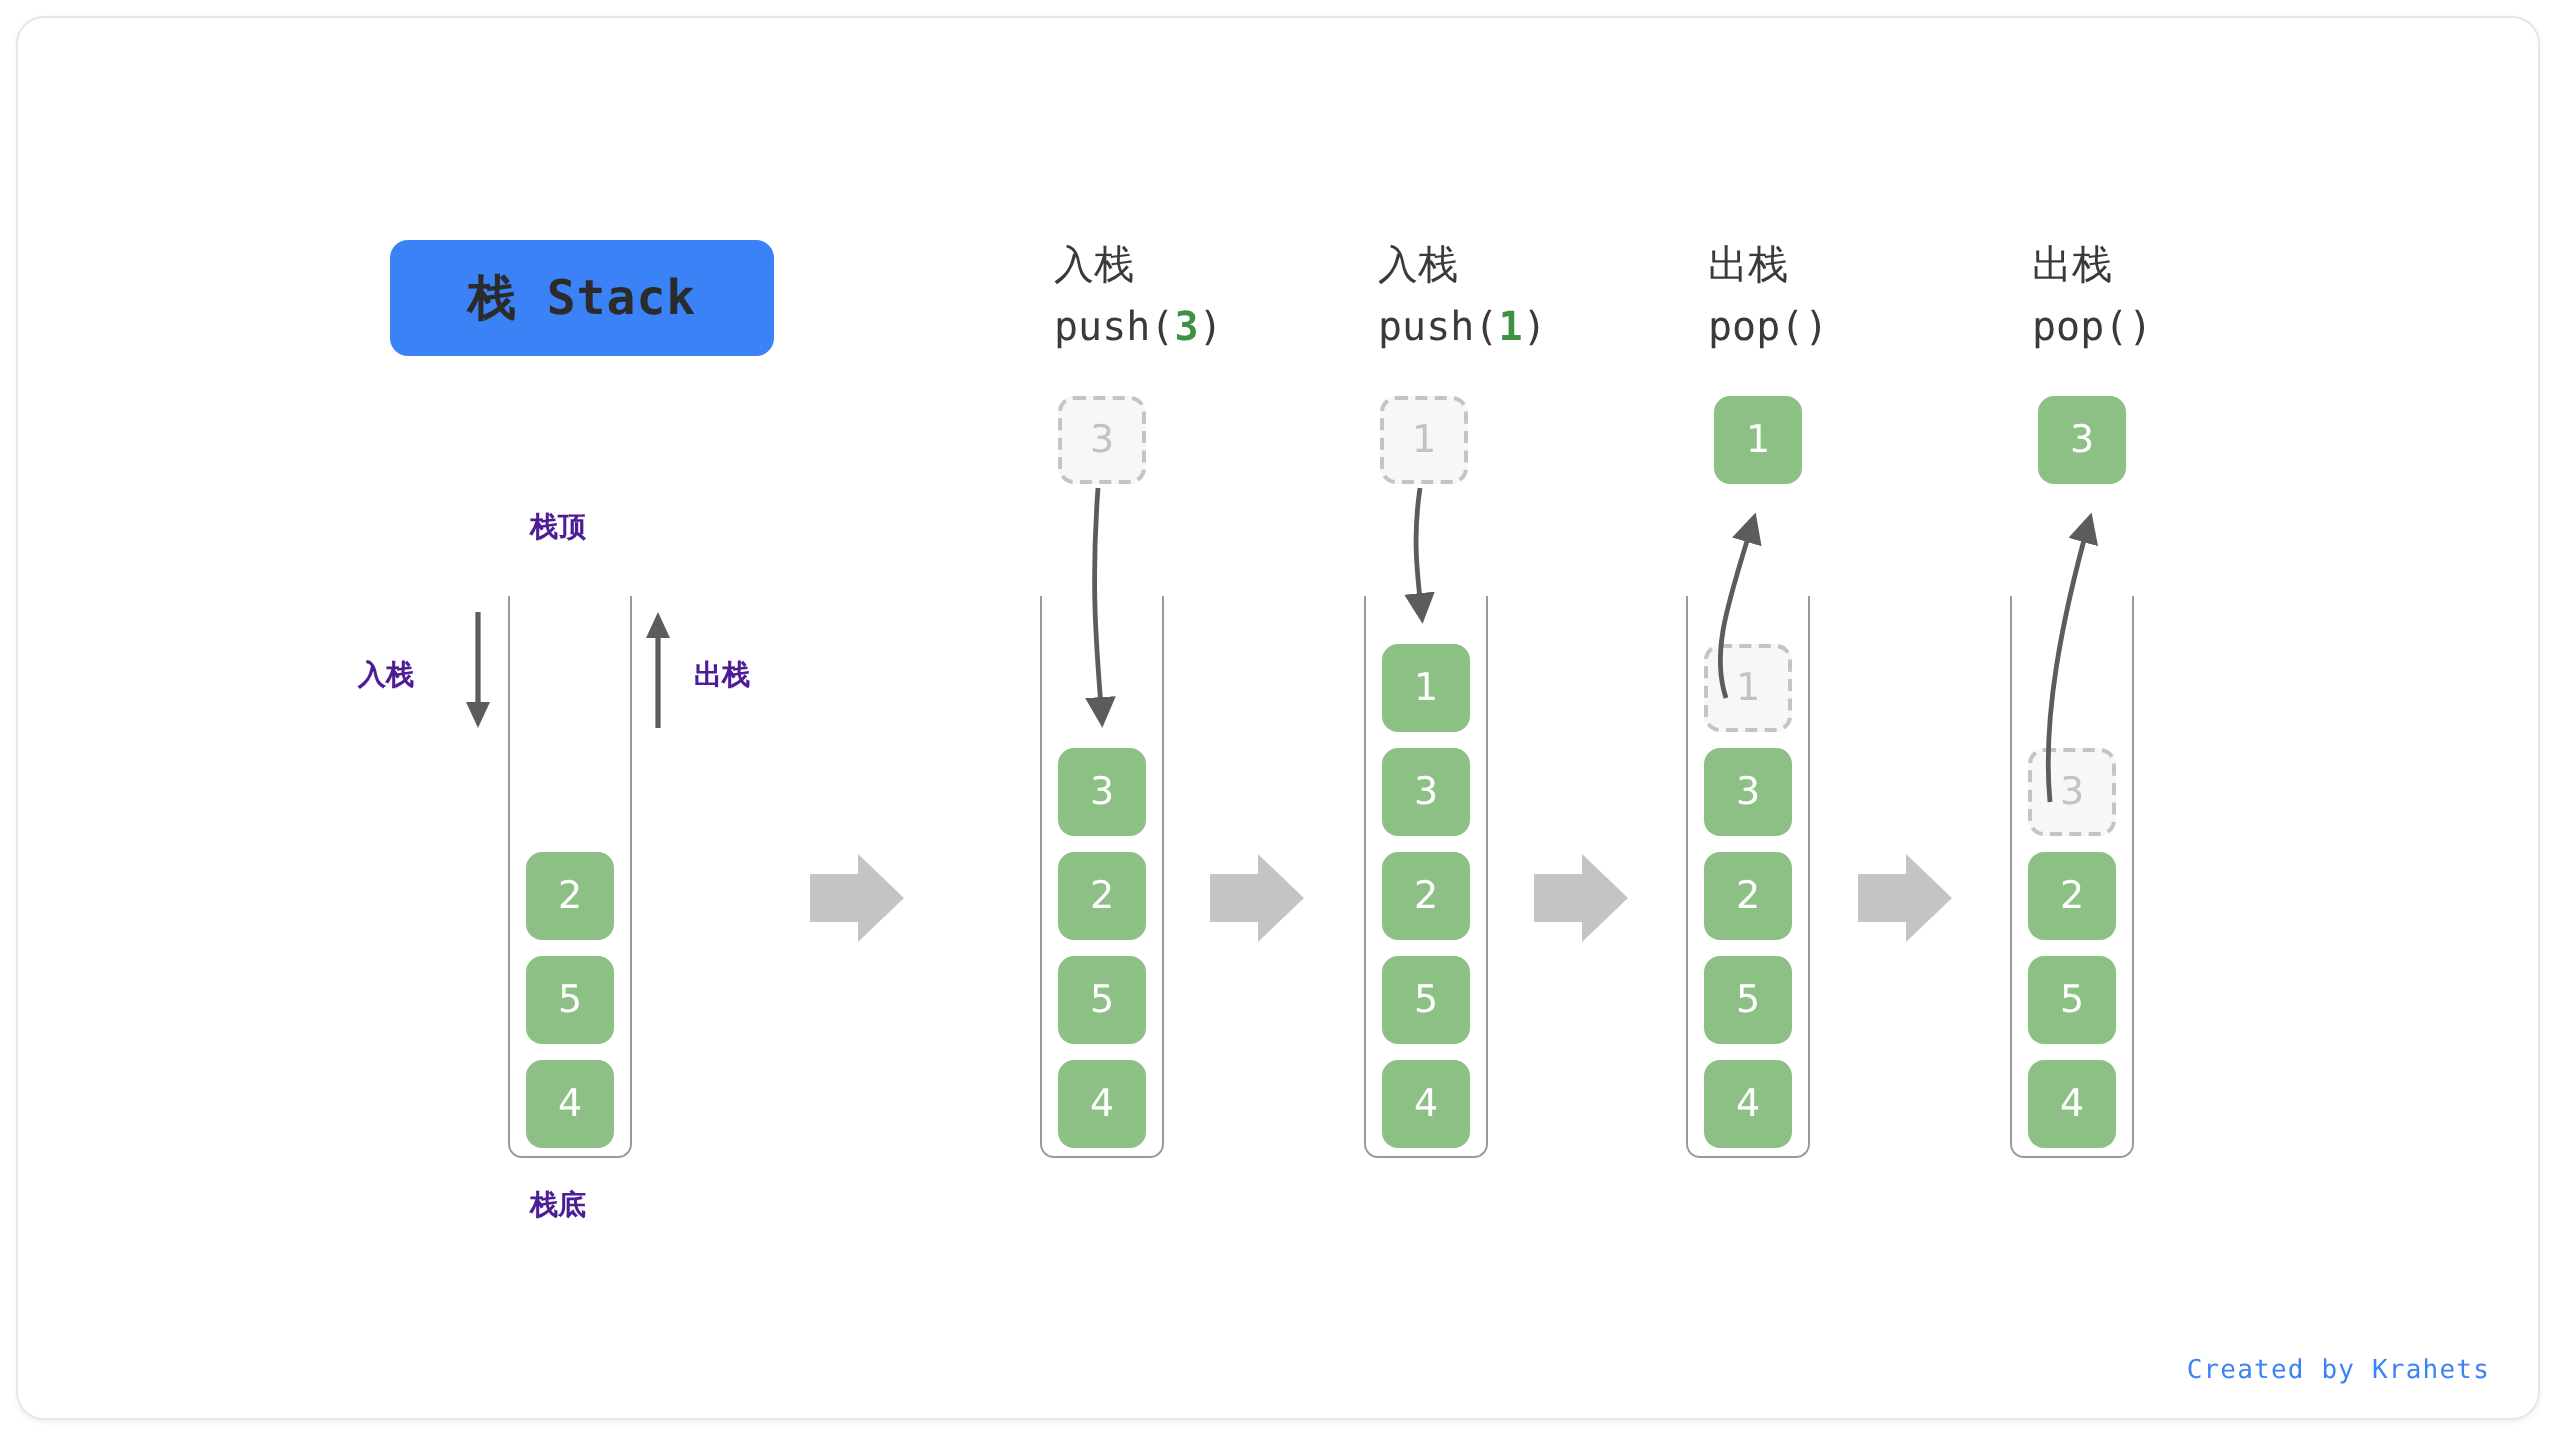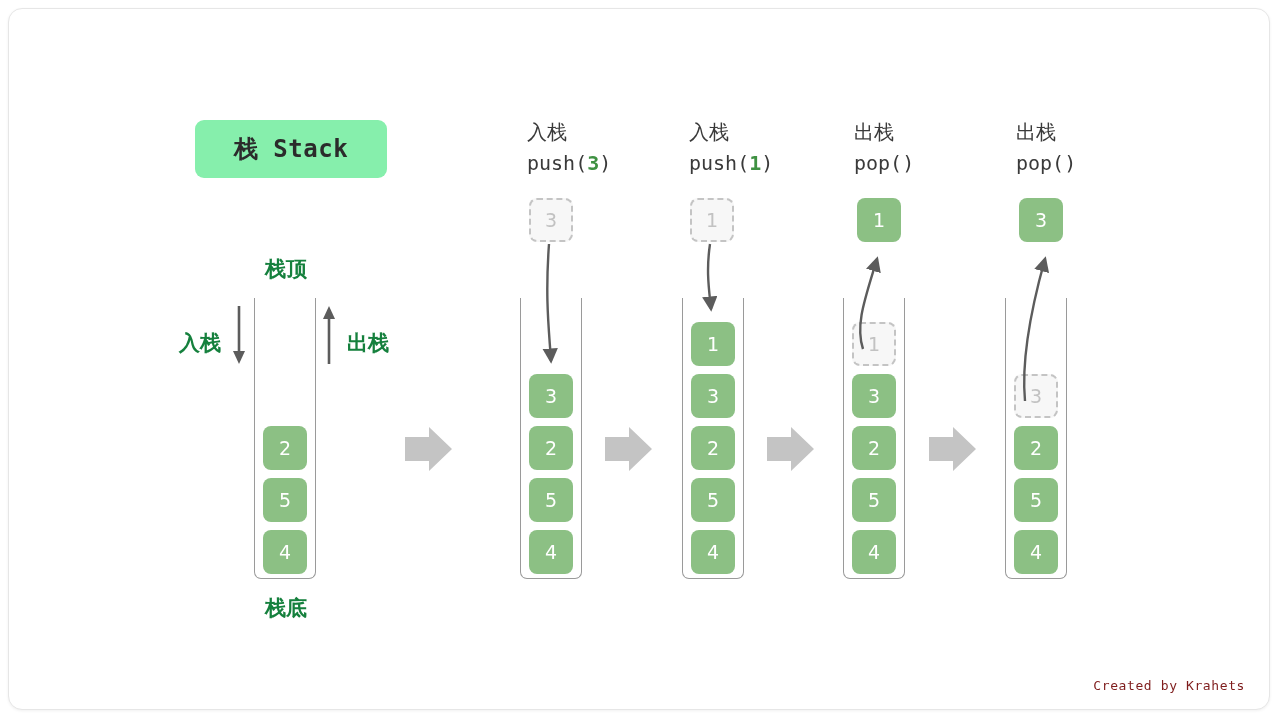--- a/index.html
+++ b/index.html
@@ -19,35 +19,35 @@
     box-shadow:0 1px 3px rgba(0,0,0,.06);
     box-sizing:border-box;
     overflow:hidden;
   }
 
   
   #title-badge{
     position:absolute;
     left:186px;top:111px;
     width:192px;height:58px;
-    background:#86efac;
+    background:#3b82f6;
     border-radius:9px;
     display:flex;align-items:center;justify-content:center;
   }
   #title-badge .t{
     font-family:"DejaVu Sans Mono","Liberation Mono",monospace;
     font-size:24px;font-weight:bold;color:#2b2b2b;
     letter-spacing:.5px;
   }
 
   
   .cn-label{
     position:absolute;
     font-family:Liberation Sans, sans-serif;
-    font-size:21px;font-weight:bold;color:#15803d;
+    font-size:14px;font-weight:bold;color:#4c1d95;
     white-space:nowrap;
   }
 
   
   .col-head{
     position:absolute;
     font-family:"DejaVu Sans Mono","Liberation Mono",monospace;
     font-size:20px;color:#3a3a3a;
     white-space:nowrap;line-height:1.55;
   }
@@ -100,21 +100,21 @@
     border:2px dashed #c4c4c4;
   }
 
   
   #overlay{position:absolute;left:0;top:0;width:1262px;height:702px;pointer-events:none;}
 
   
   #credit{
     position:absolute;right:24px;bottom:16px;
     font-family:"DejaVu Sans Mono","Liberation Mono",monospace;
-    font-size:13px;color:#7f1d1d;letter-spacing:.6px;
+    font-size:13px;color:#3b82f6;letter-spacing:.6px;
     white-space:nowrap;
   }
 </style>
 </head>
 <body>
 
 <div id="card">
 
   <div id="title-badge">
     <span class="t">栈 Stack</span>

